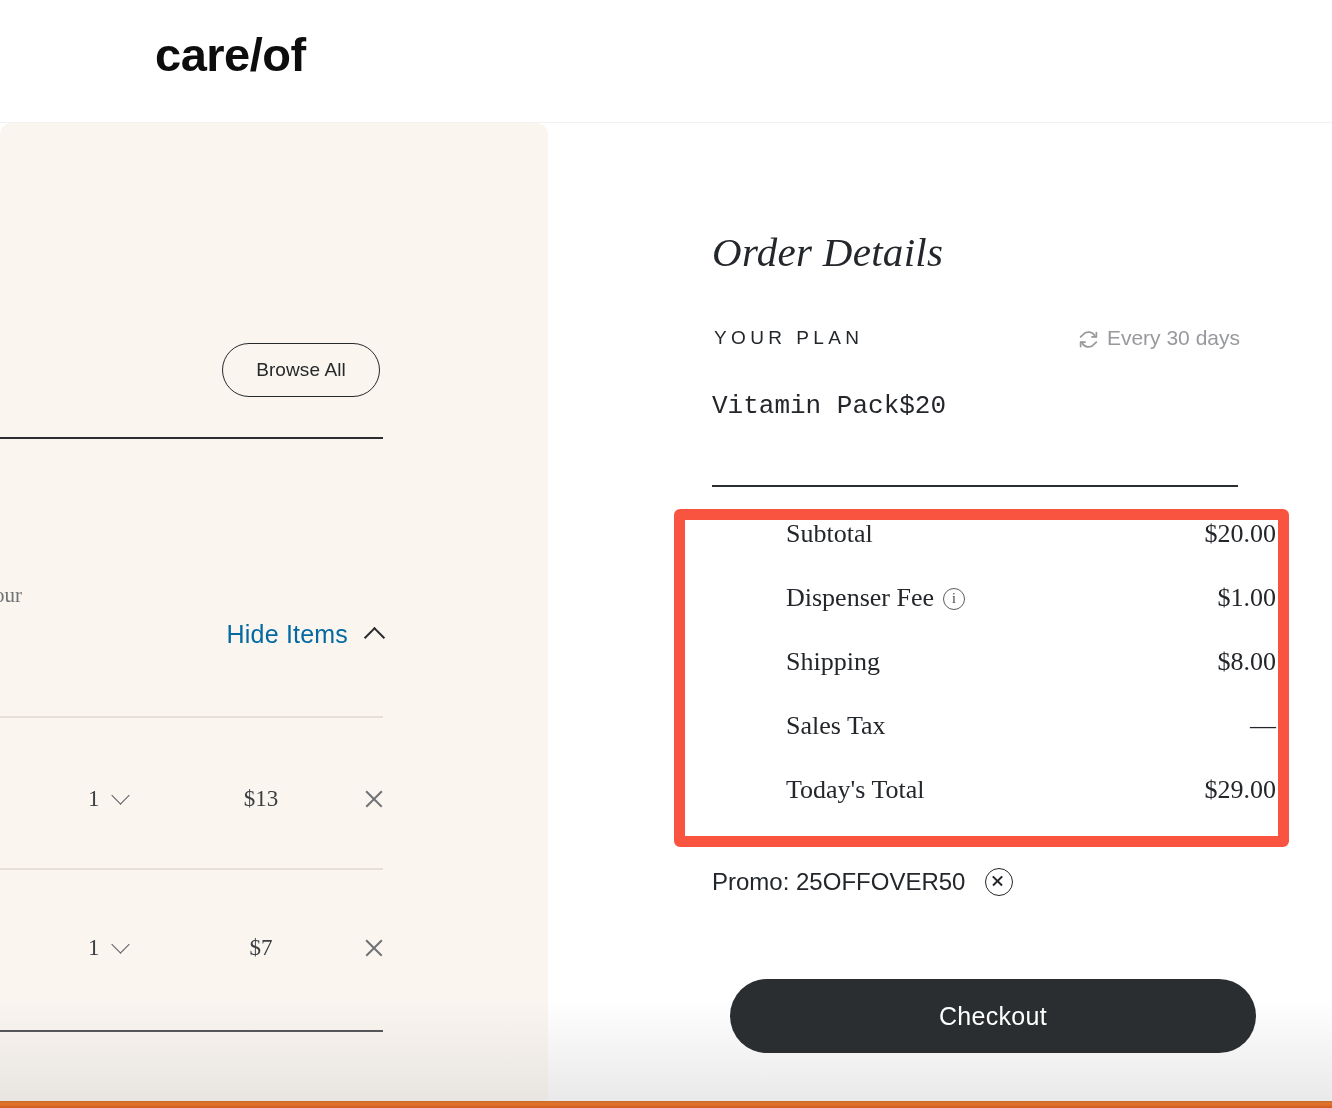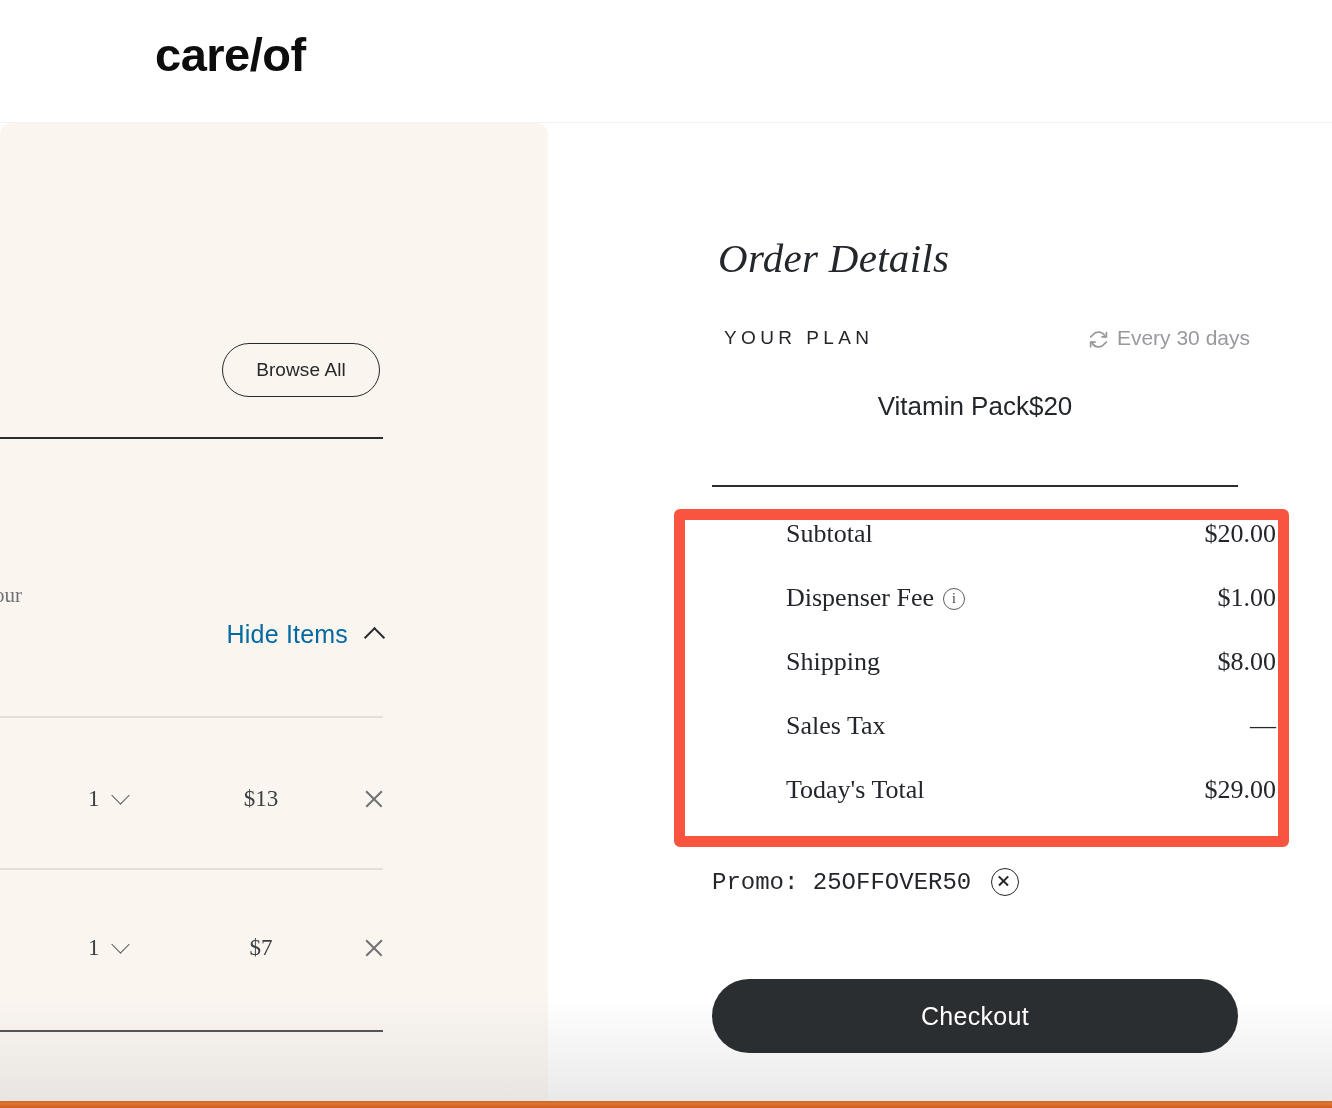--- a/index.html
+++ b/index.html
@@ -194,35 +194,35 @@
   .item-remove::after  { transform: rotate(-45deg); }
 
   
   .order-col {
     position: absolute;
     left: 712px;
     top: 123px;
     width: 526px;
   }
   .order-title {
-    margin: 6px;
+    margin: 0;
     padding: 0;
     position: absolute;
     left: 0;
     top: 105px;
     font-family: "Liberation Serif", serif;
     font-style: italic;
     font-weight: 400;
     font-size: 41px;
     color: #23262a;
     letter-spacing: 0.3px;
   }
   .plan-header {
     position: absolute;
-    left: 12px;
+    left: 2px;
     top: 203px;
     width: 526px;
     display: flex;
     align-items: center;
     justify-content: space-between;
   }
   .plan-label {
     font-size: 19px;
     letter-spacing: 4.4px;
     color: #23262a;
@@ -236,22 +236,22 @@
     color: #97999d;
     font-family: "Liberation Sans", sans-serif;
   }
   .plan-line {
     position: absolute;
     left: 0;
     top: 268px;
     width: 526px;
     display: flex;
     align-items: baseline;
-    justify-content: center;
-    font-family: Liberation Sans, sans-serif;
+    justify-content: flex-start;
+    font-family: Liberation Mono, monospace;
     font-size: 26px;
     color: #23262a;
   }
   .order-divider {
     position: absolute;
     left: 0;
     top: 362px;
     width: 526px;
     height: 2px;
     background: #2b2e31;
@@ -304,23 +304,23 @@
     cursor: pointer;
     position: relative;
     top: 1px;
   }
 
   .promo-row {
     position: absolute;
     left: 0;
     top: 745px;
     display: flex;
-    align-items: center;
+    align-items: flex-start;
     gap: 20px;
-    font-family: Liberation Mono, monospace;
+    font-family: Liberation Sans, sans-serif;
     font-size: 24px;
     color: #23262a;
   }
   .promo-remove {
     display: inline-flex;
     align-items: center;
     justify-content: center;
     width: 26px;
     height: 26px;
     border: 1.6px solid #23262a;
@@ -333,21 +333,21 @@
     position: absolute;
     left: 5px; top: 11px;
     width: 13px; height: 1.7px;
     background: #23262a;
   }
   .promo-remove::before { transform: rotate(45deg); }
   .promo-remove::after  { transform: rotate(-45deg); }
 
   .checkout-btn {
     position: absolute;
-    left: 0;
+    left: 18px;
     top: 856px;
     width: 526px;
     height: 74px;
     border: none;
     border-radius: 37px;
     background: #2b2e31;
     color: #ffffff;
     font-family: "Liberation Sans", sans-serif;
     font-size: 25px;
     letter-spacing: 0.3px;

